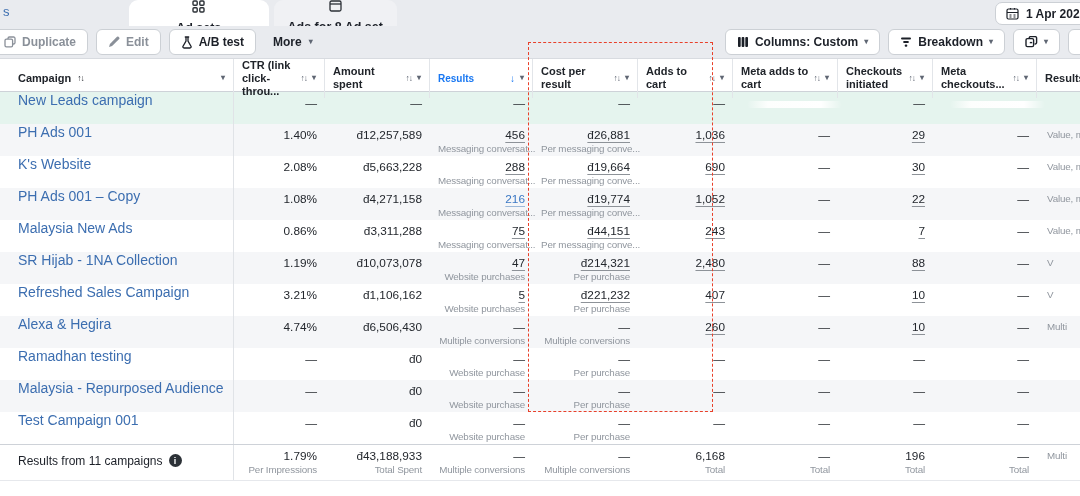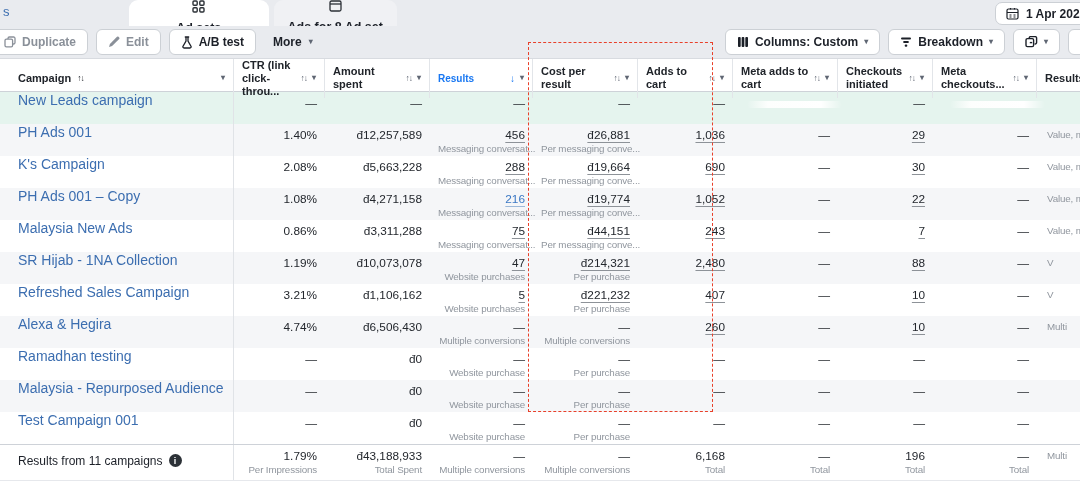--- a/index.html
+++ b/index.html
@@ -300,21 +300,21 @@
     <div class="cell num" data-cell="meta_checkouts">
           <span class="v">—</span>
         </div>
     <div class="cell roas" data-cell="roas">
           <span class="v"></span>
           <span class="sub">Value, m</span>
         </div>
   </div>
 
   <div class="trow">
-    <div class="cell camp"><span>K's Campaign</span></div>
+    <div class="cell camp"><span>K's Website</span></div>
     <div class="cell num" data-cell="ctr">
           <span class="v">2.08%</span>
         </div>
     <div class="cell num" data-cell="spent">
           <span class="v">đ5,663,228</span>
         </div>
     <div class="cell num" data-cell="results">
           <span class="v lnk">288</span>
           <span class="sub">Messaging conversat...</span>
         </div>

